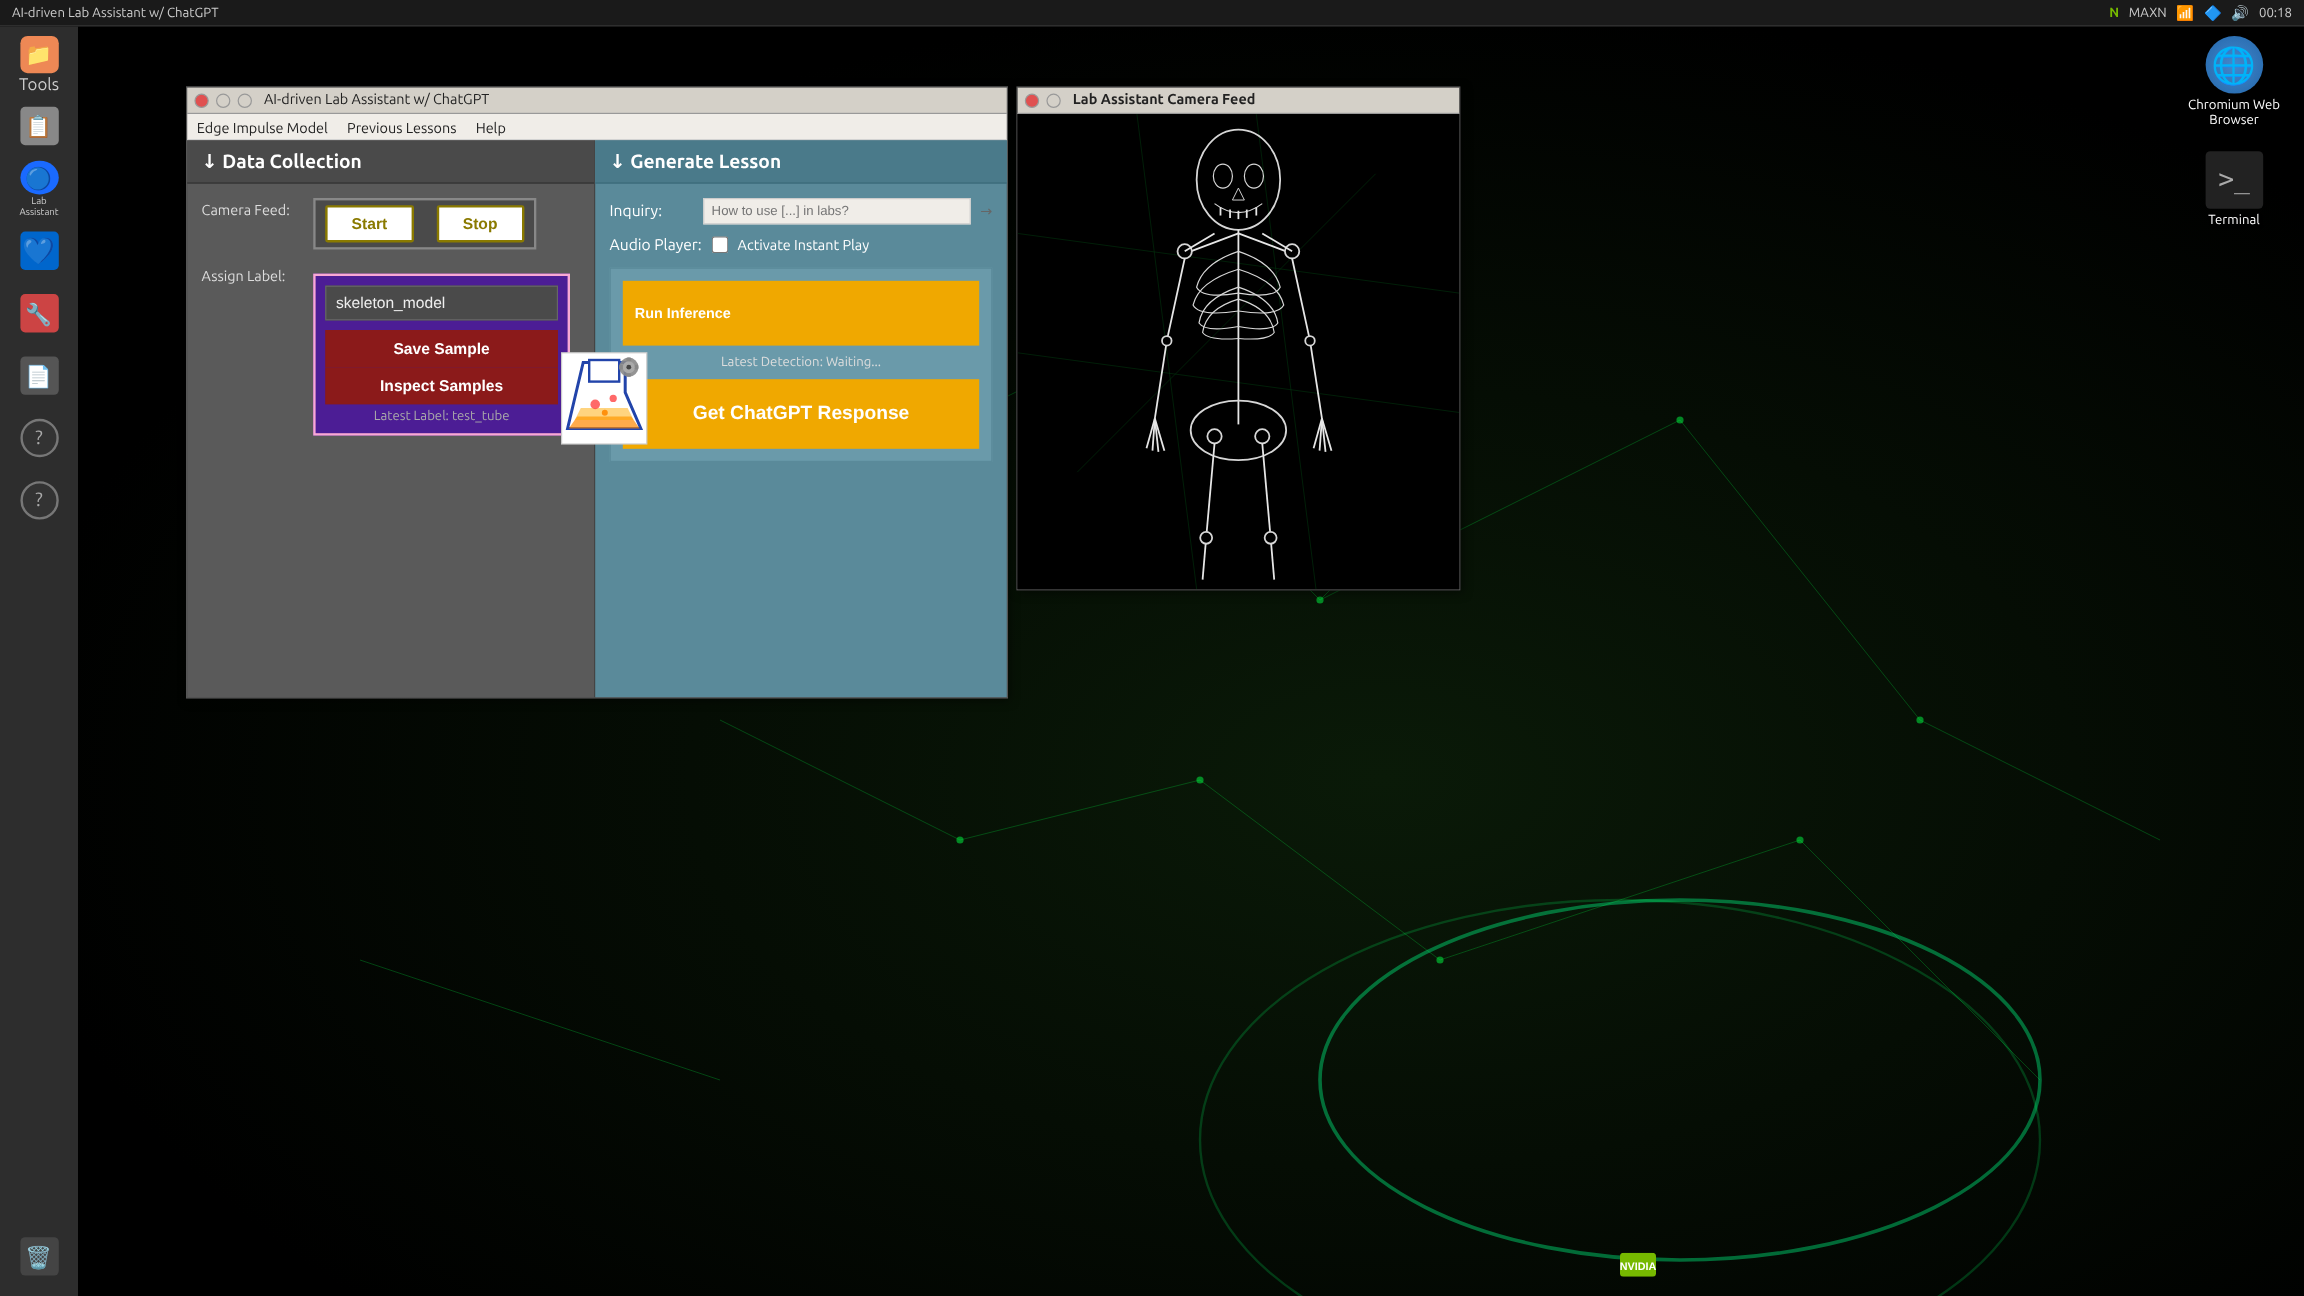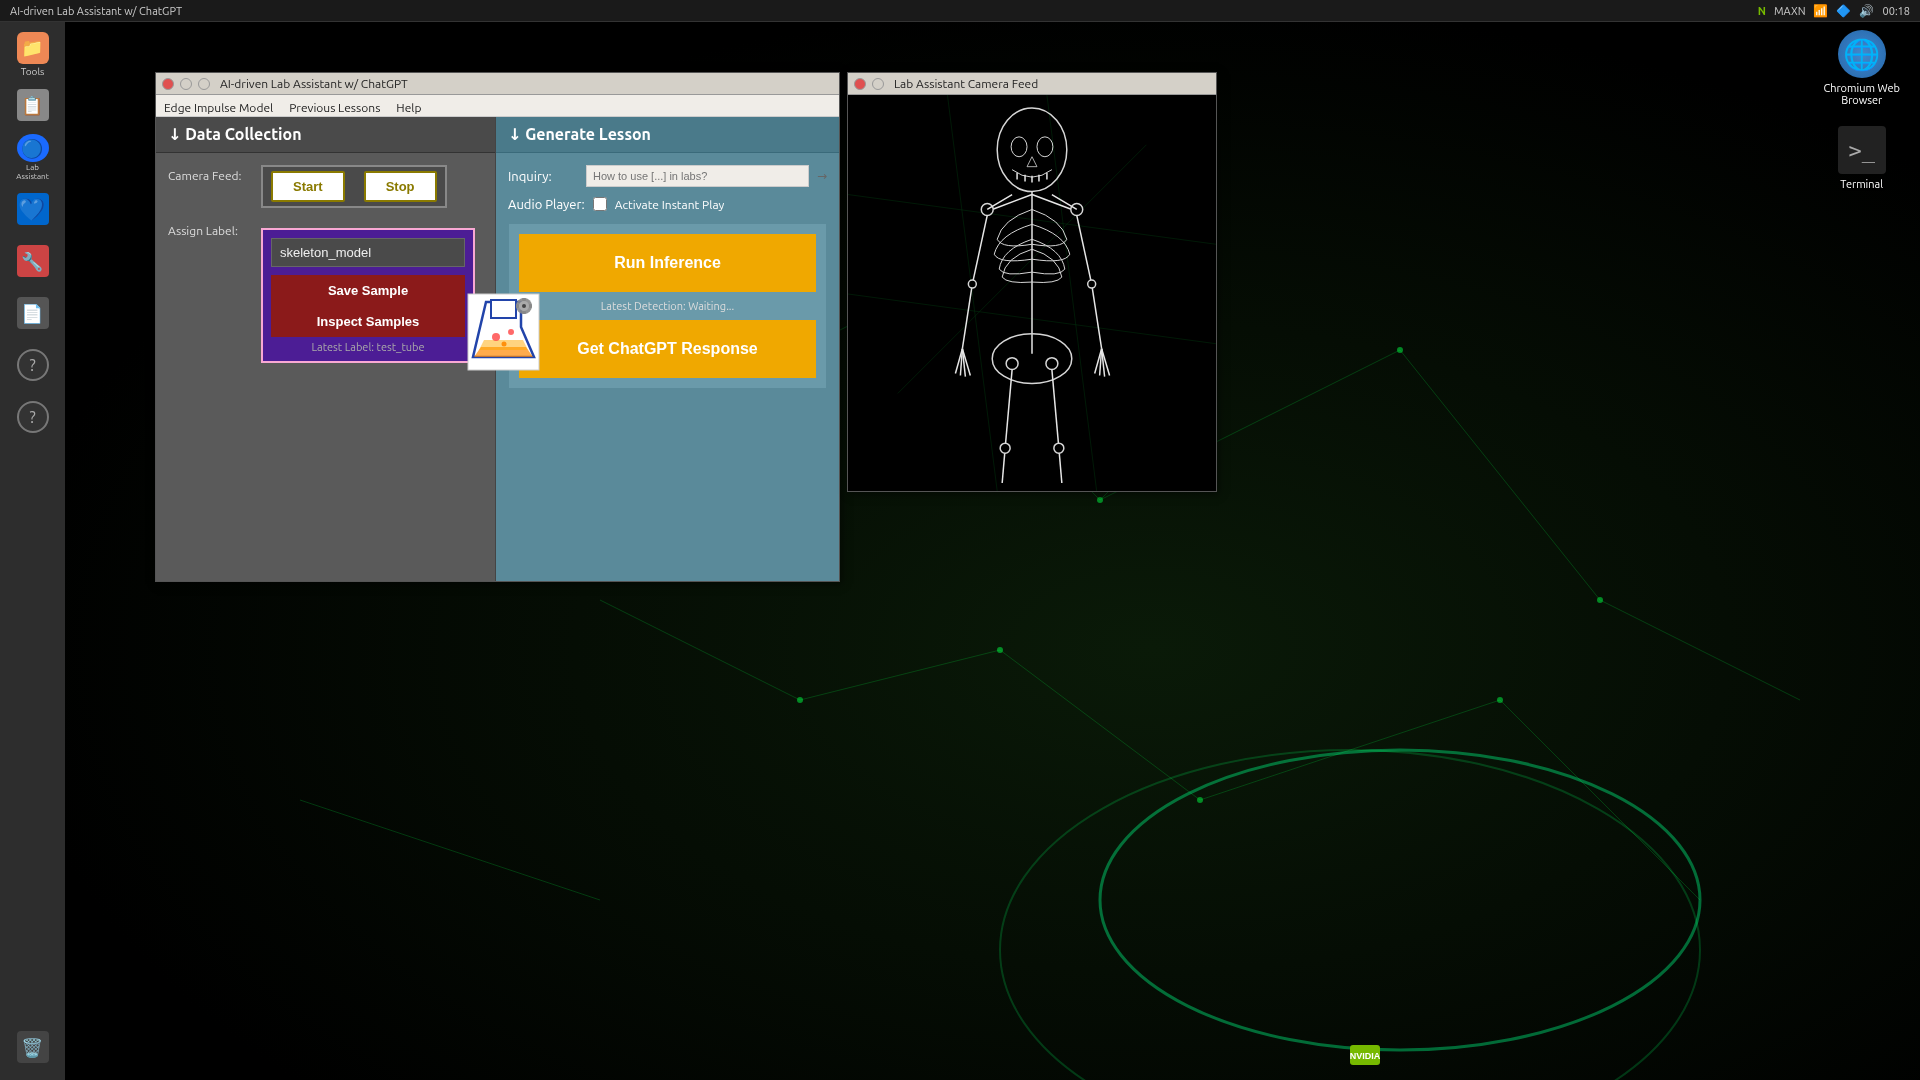--- a/index.html
+++ b/index.html
@@ -91,21 +91,21 @@
       width: 32px;
       height: 32px;
       border-radius: 4px;
       display: flex;
       align-items: center;
       justify-content: center;
       font-size: 18px;
     }
 
     .sidebar-icon .icon-label {
-      font-size: 10px;
+      font-size: 14px;
       color: #ccc;
       text-align: center;
       line-height: 1.1;
     }
 
     
     #desktop-icons {
       position: absolute;
       right: 20px;
       top: 30px;
@@ -415,24 +415,24 @@
       flex-direction: column;
       gap: 8px;
     }
 
     .run-inference-btn {
       width: 100%;
       padding: 20px 10px;
       background: #f0a800;
       color: #fff;
       border: none;
-      font-size: 16px;
+      font-size: 12px;
       font-weight: bold;
       cursor: pointer;
-      text-align: center;
+      text-align: left;
     }
 
     .latest-detection {
       color: #ddd;
       font-size: 11px;
       text-align: center;
     }
 
     .chatgpt-btn {
       width: 100%;
@@ -460,20 +460,21 @@
     }
 
     #camera-titlebar {
       height: 22px;
       background: #d4d0c8;
       display: flex;
       align-items: center;
       gap: 6px;
       padding: 0 6px;
       border-bottom: 1px solid #999;
+      font-weight: bold;
     }
 
     #camera-titlebar-text {
       font-size: 12px;
       color: #222;
       margin-left: 4px;
     }
 
     #camera-feed-content {
       width: 100%;

